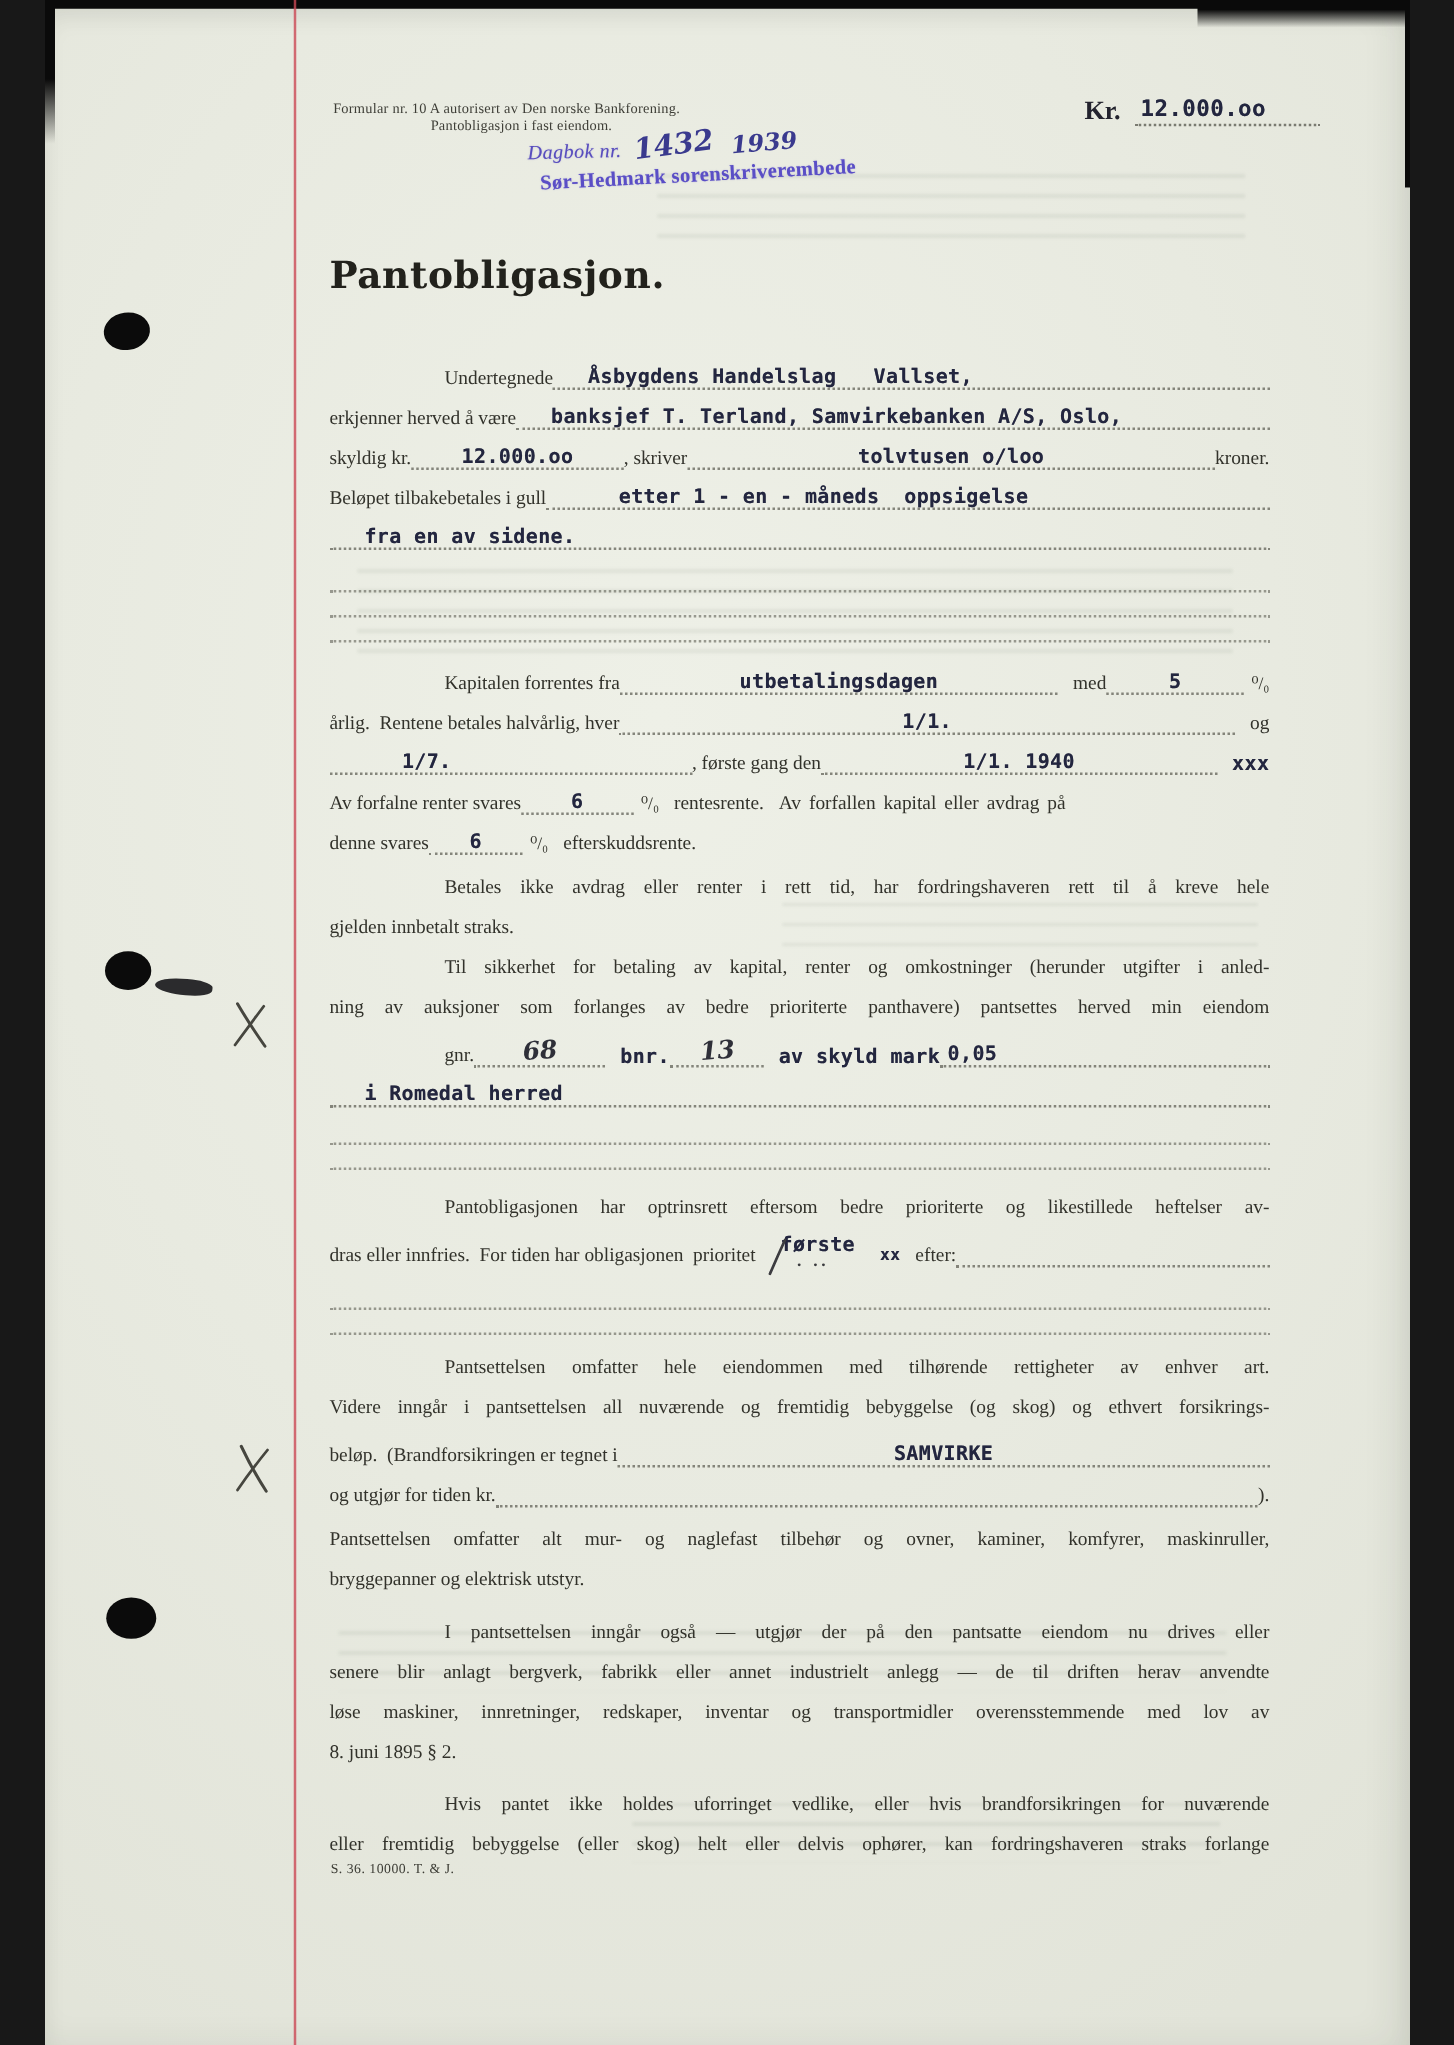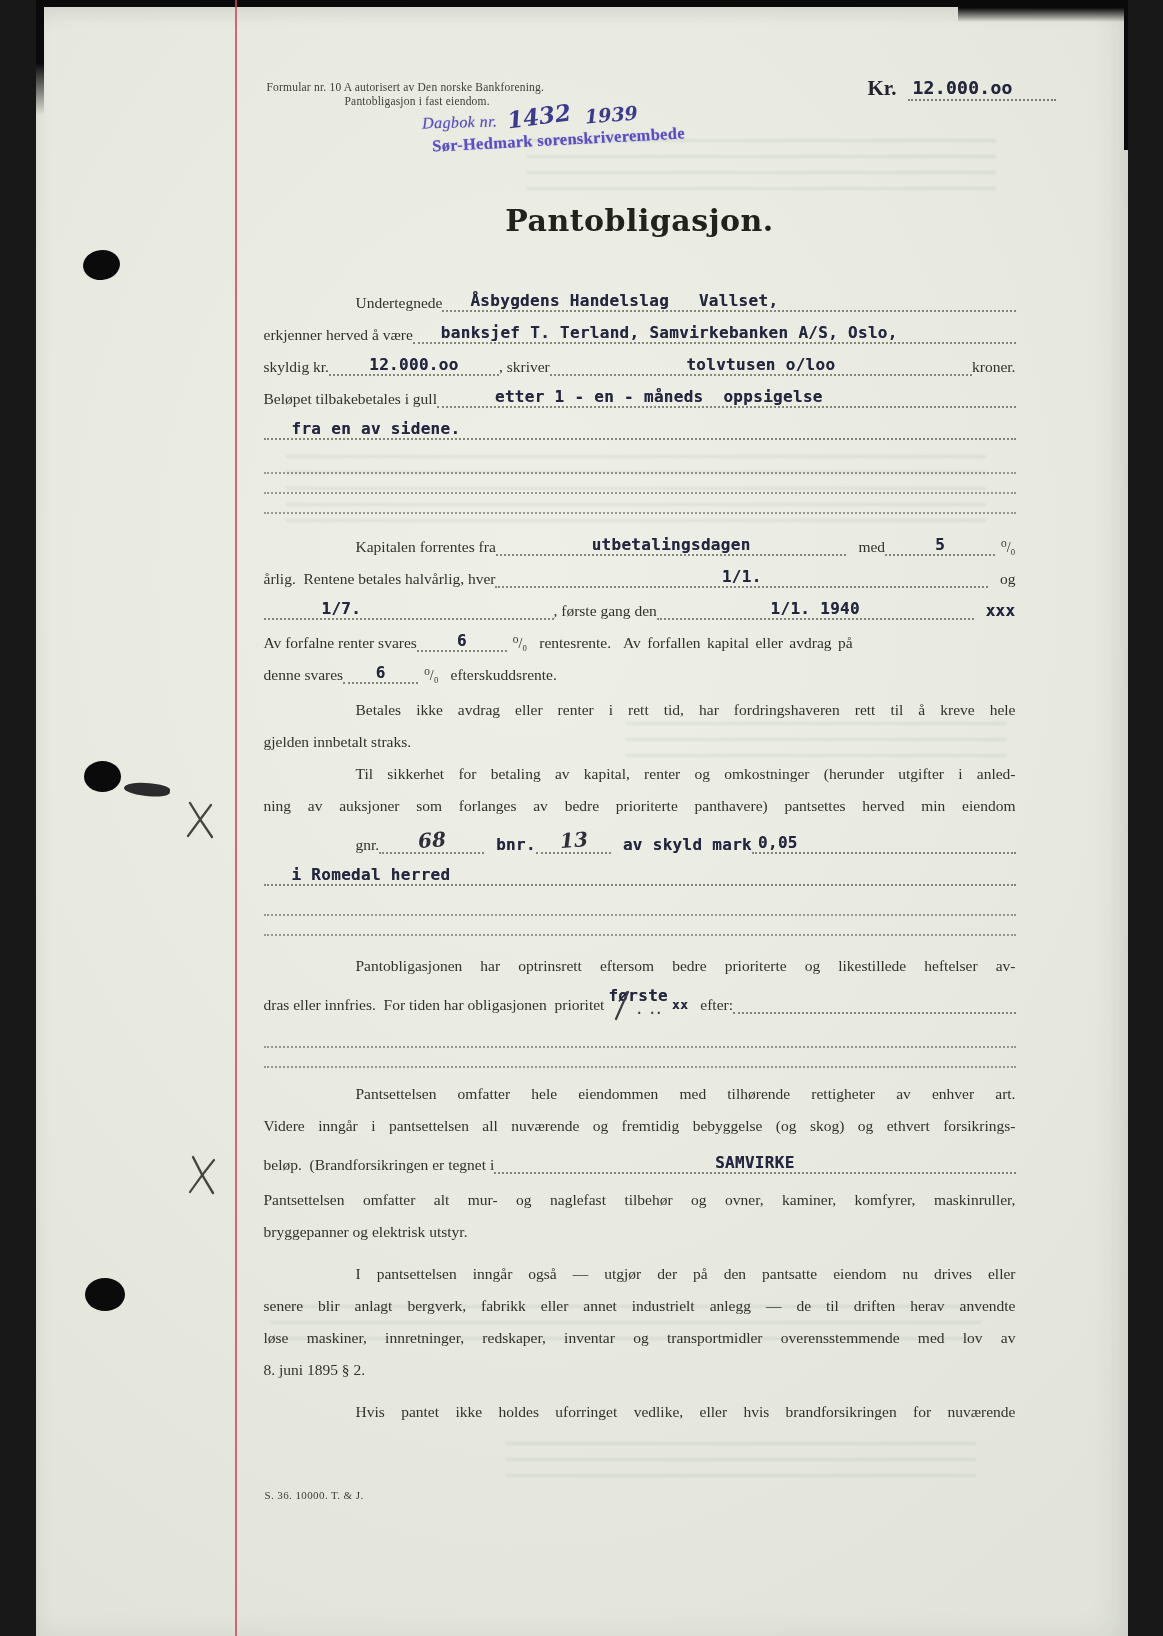--- a/index.html
+++ b/index.html
@@ -36,38 +36,38 @@
   .amount .typed{font-size:18px}
 
   .stamp{position:absolute;left:386px;top:102px;color:#584dbe}
   .stamp-row{display:flex;align-items:flex-end;transform:rotate(-1.5deg)}
   .stamp-text{font-size:16px;font-style:italic;letter-spacing:.4px;text-shadow:0 0 1px rgba(88,77,190,.5)}
   .handink{font-family:"DejaVu Serif",serif;font-style:italic;font-weight:700;color:#3a3a8e;display:inline-block}
   .n1{font-size:23px;margin-left:10px;transform:rotate(-6deg)}
   .n2{font-size:19px;margin-left:14px;transform:rotate(-3deg) translateY(-2px)}
   .stamp-office{margin-top:1px;margin-left:10px;font-size:16.5px;letter-spacing:.3px;transform:rotate(-3deg);color:#5a4ec6;font-weight:700;text-shadow:0 0 1px rgba(90,78,198,.5)}
 
-  .title{position:absolute;left:228px;top:203px;width:752px;text-align:center;font-family:"DejaVu Serif",serif;font-size:30px;font-weight:700;color:#22221c;letter-spacing:.5px}
+  .title{position:absolute;left:228px;top:203px;width:752px;font-family:"DejaVu Serif",serif;font-size:30px;font-weight:700;color:#22221c;letter-spacing:.5px}
 
   .content{position:absolute;left:228px;top:280px;width:752px;font-size:15.5px}
   .line{display:flex;align-items:flex-end;height:32px}
   .pline,.jline{display:block;height:32px;line-height:31px}
   .jline{text-align:justify;text-align-last:justify}
   .indent{padding-left:92px}
   .printed{white-space:pre}
   .field{border-bottom:2px dotted rgba(88,88,78,.7);padding:0 6px;display:flex;align-items:flex-end}
   .grow{flex:1}
   .center{justify-content:center}
   .pad-s{padding-left:28px}
   .pad-m{padding-left:58px}
   .w290{width:290px}.w170{width:170px}.w110{width:110px}.w105{width:105px}.w90{width:90px}.w75{width:75px}
   .ml{margin-left:12px}.mr{}
   .pct{font-size:14px;margin-left:6px}
   .spread{word-spacing:2.5px}
-  .raised{position:relative;top:-9px;margin:0 4px}
+  .raised{position:relative;top:-9px;margin:0 20px}
   .small{font-size:13px;position:relative;top:-2px}
   .blank{height:20px;border-bottom:2px dotted rgba(95,95,85,.6)}
   .gap-s{margin-top:10px}
   .gap-m{margin-top:14px}
   .handwr{font-family:"DejaVu Serif",serif;font-style:italic;font-weight:700;font-size:20px;color:#2e2f38;display:inline-block;transform:rotate(-4deg)}
 
   .xmark{position:absolute}
   .x1{left:149px;top:800px}
   .x2{left:151px;top:1154px}
   .prio-stroke{position:absolute;left:576px;top:990px}
@@ -258,30 +258,36 @@
     <div class="jline indent gap-s">Pantsettelsen omfatter hele eiendommen med tilhørende rettigheter av enhver art.</div>
     <div class="jline">Videre inngår i pantsettelsen all nuværende og fremtidig bebyggelse (og skog) og ethvert forsikrings-</div>
 
     <div class="line">
       <span class="printed">beløp.  (Brandforsikringen er tegnet i</span>
       <span class="field grow center">
           <span class="typed">SAMVIRKE</span>
         </span>
     </div>
 
+    <div class="line">
+      <span class="printed">og utgjør for tiden kr.</span>
+      <span class="field grow"></span>
+      <span class="printed">).</span>
+    </div>
 
     <div class="jline gap-s">Pantsettelsen omfatter alt mur- og naglefast tilbehør og ovner, kaminer, komfyrer, maskinruller,</div>
     <div class="pline">bryggepanner og elektrisk utstyr.</div>
 
     <div class="jline indent gap-s">I pantsettelsen inngår også — utgjør der på den pantsatte eiendom nu drives eller</div>
     <div class="jline">senere blir anlagt bergverk, fabrikk eller annet industrielt anlegg — de til driften herav anvendte</div>
     <div class="jline">løse maskiner, innretninger, redskaper, inventar og transportmidler overensstemmende med lov av</div>
     <div class="pline">8. juni 1895 § 2.</div>
 
     <div class="jline indent gap-s">Hvis pantet ikke holdes uforringet vedlike, eller hvis brandforsikringen for nuværende</div>
+    <div class="jline">eller fremtidig bebyggelse (eller skog) helt eller delvis ophører, kan fordringshaveren straks forlange</div>
 
   </div>
 
   <svg class="xmark x1" width="32" height="40" viewBox="0 0 32 40">
     <path d="M5 3 Q15 20 27 37" stroke="#46463f" stroke-width="2.4" fill="none" stroke-linecap="round"></path>
     <path d="M26 5 Q14 21 3 36" stroke="#46463f" stroke-width="2.2" fill="none" stroke-linecap="round"></path>
   </svg>
   <svg class="xmark x2" width="32" height="42" viewBox="0 0 32 42">
     <path d="M6 3 Q15 22 26 39" stroke="#46463f" stroke-width="2.4" fill="none" stroke-linecap="round"></path>
     <path d="M27 6 Q14 22 3 38" stroke="#46463f" stroke-width="2.2" fill="none" stroke-linecap="round"></path>

